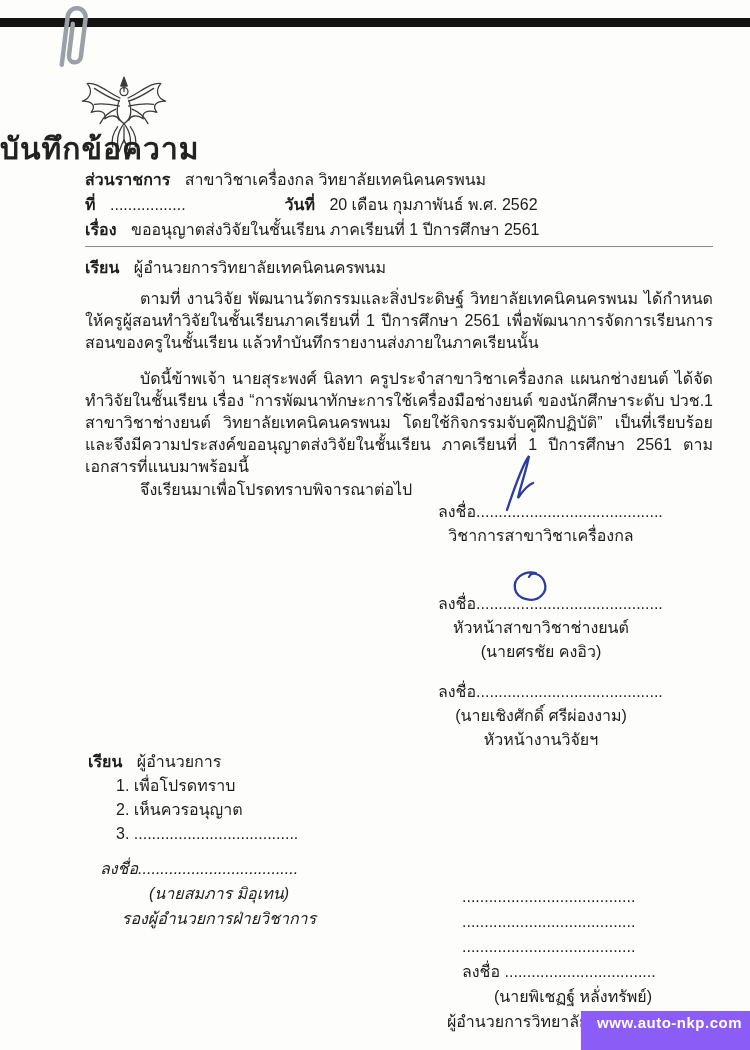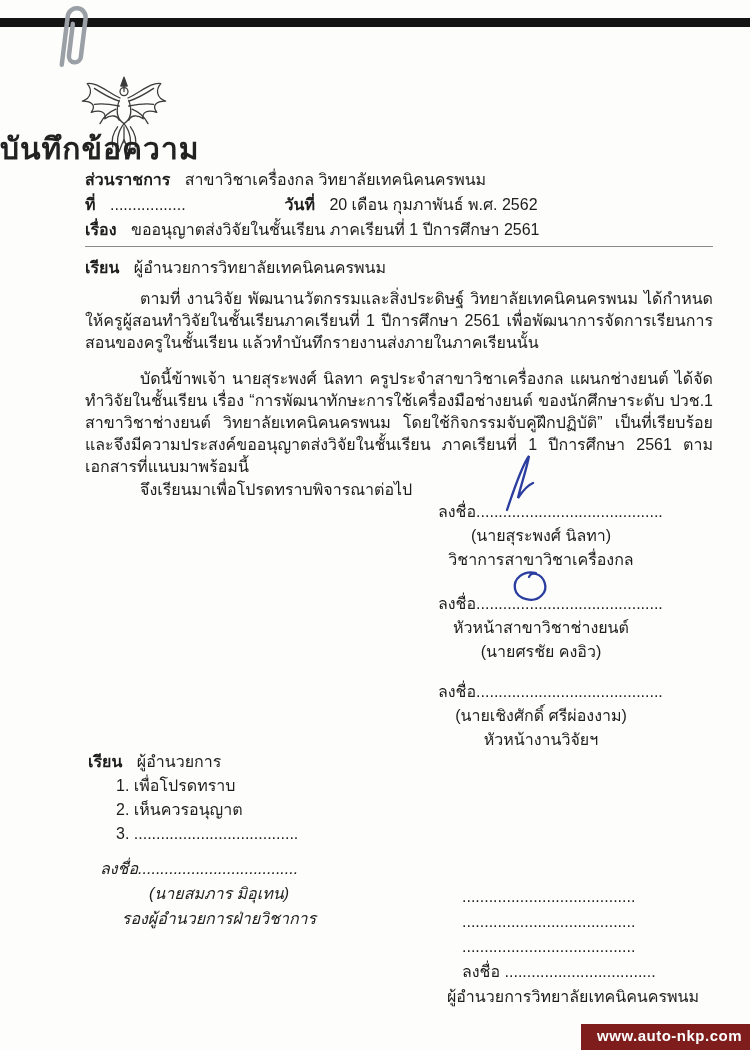--- a/index.html
+++ b/index.html
@@ -32,22 +32,22 @@
   .ink { position:absolute; pointer-events:none; }
   .ink1 { left:498px; top:452px; }
   .ink2 { left:505px; top:566px; }
   .approval { position:absolute; left:88px; top:750px; line-height:24px; }
   .approval .item { padding-left:28px; }
   .deputy { position:absolute; left:100px; top:856px; width:238px; line-height:25px;font-style:italic; }
   .deputy .name, .deputy .role { text-align:center; }
   .director { position:absolute; left:440px; top:884px; width:266px; line-height:25px; }
   .director .dotline { padding-left:22px; white-space:nowrap; overflow:hidden; }
   .director .name, .director .role { text-align:center; }
-  .watermark { position:absolute; right:0; bottom:0; background:#7f1d1d; color:#ffffff;
-               font-weight:bold; font-size:15px; padding:1px 8px 3px 16px; letter-spacing:.5px; }
+  .watermark { position:absolute; right:0; bottom:0; background:#8b5cf6; color:#ffffff;
+               font-weight:bold; font-size:15px; padding:1px 8px 16px 16px; letter-spacing:.5px; }
   svg { display:block; }
 </style>
 </head>
 <body>
 
 <div class="page">
 
   <div class="scan-bar"></div>
 
   <div class="paperclip">
@@ -120,21 +120,20 @@
   <div class="ink ink2">
     <svg width="52" height="42" viewBox="0 0 52 42">
       <path d="M31 7 C18 4 8 13 10 23 C12 33 29 38 37 29 C44 22 39 10 31 8 C28 7 25 8 24 11" fill="none" stroke="#2b3e9f" stroke-width="2.3" stroke-linecap="round"></path>
     </svg>
   </div>
 
   <div class="sigblock s1">
     <div class="signrow">
       <span class="">ลงชื่อ</span><span>..........................................</span>
     </div>
-    <div>(นายสุระพงศ์  นิลทา)</div>
     <div>วิชาการสาขาวิชาเครื่องกล</div>
   </div>
 
   <div class="sigblock s2">
     <div class="signrow">
       <span>ลงชื่อ</span><span>..........................................</span>
     </div>
     <div>หัวหน้าสาขาวิชาช่างยนต์</div>
     <div>(นายศรชัย  คงอิว)</div>
   </div>
@@ -165,18 +164,19 @@
     <div class="role">รองผู้อำนวยการฝ่ายวิชาการ</div>
   </div>
 
   <div class="director">
     <div class="dotline">.......................................</div>
     <div class="dotline">.......................................</div>
     <div class="dotline">.......................................</div>
     <div class="dotline">
       <span>ลงชื่อ</span><span> ..................................</span>
     </div>
+    <div class="name">(นายพิเชฏฐ์  หลั่งทรัพย์)</div>
     <div class="role">ผู้อำนวยการวิทยาลัยเทคนิคนครพนม</div>
   </div>
 
   <div class="watermark">www.auto-nkp.com</div>
 
 </div>
 
 </body></html>

